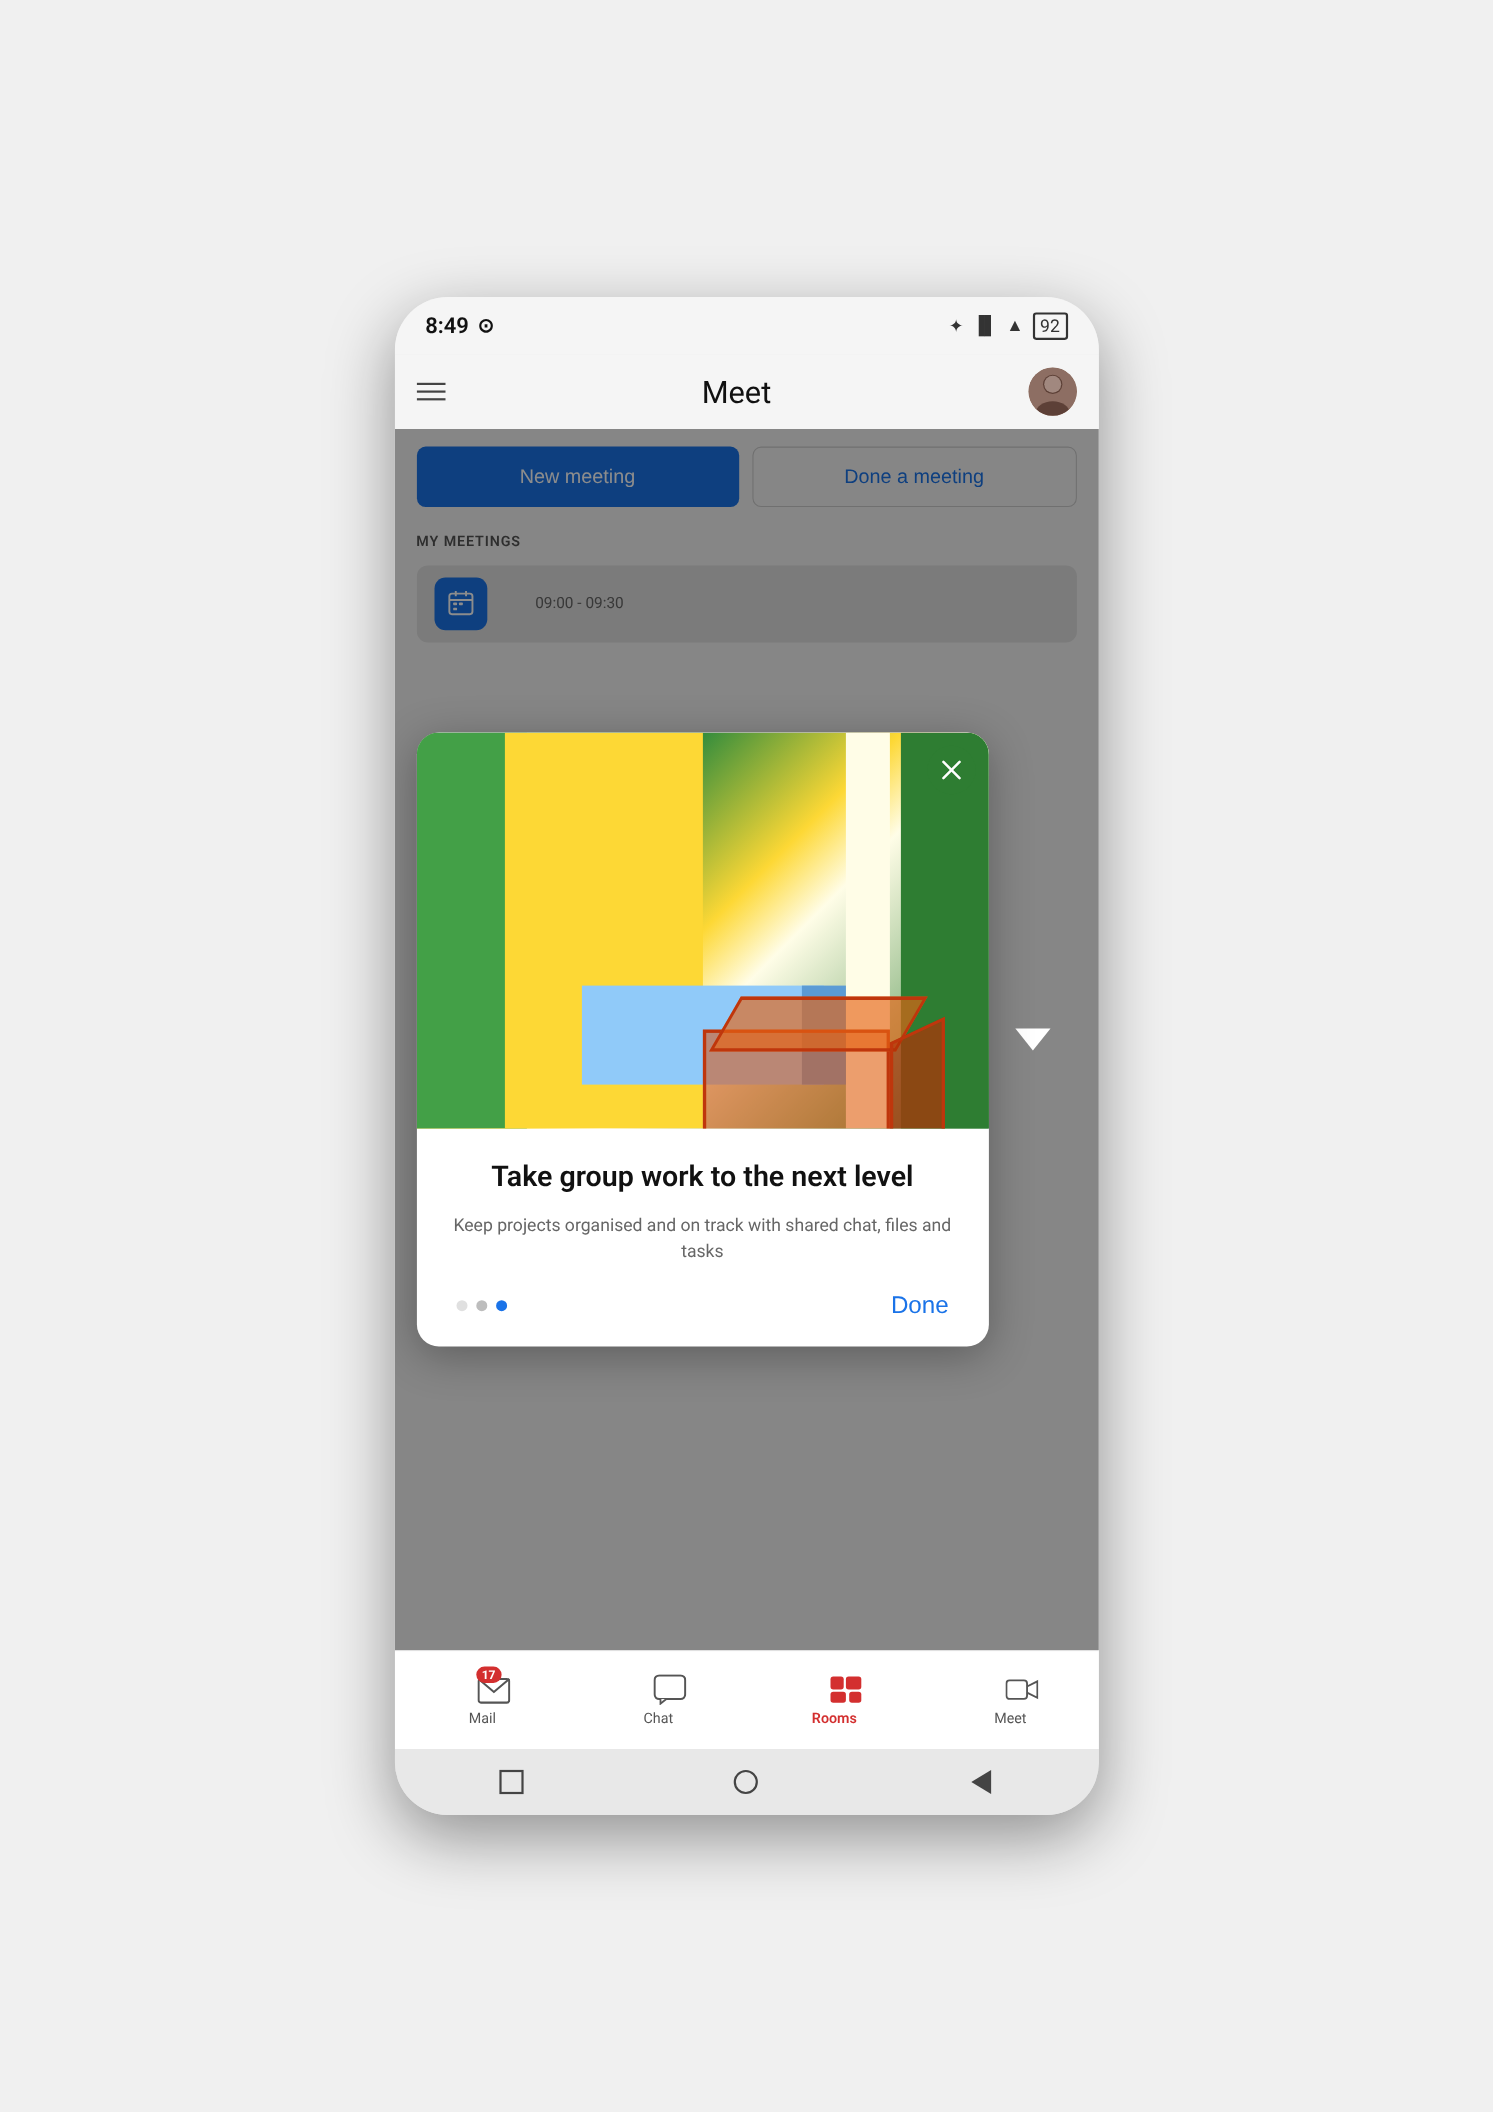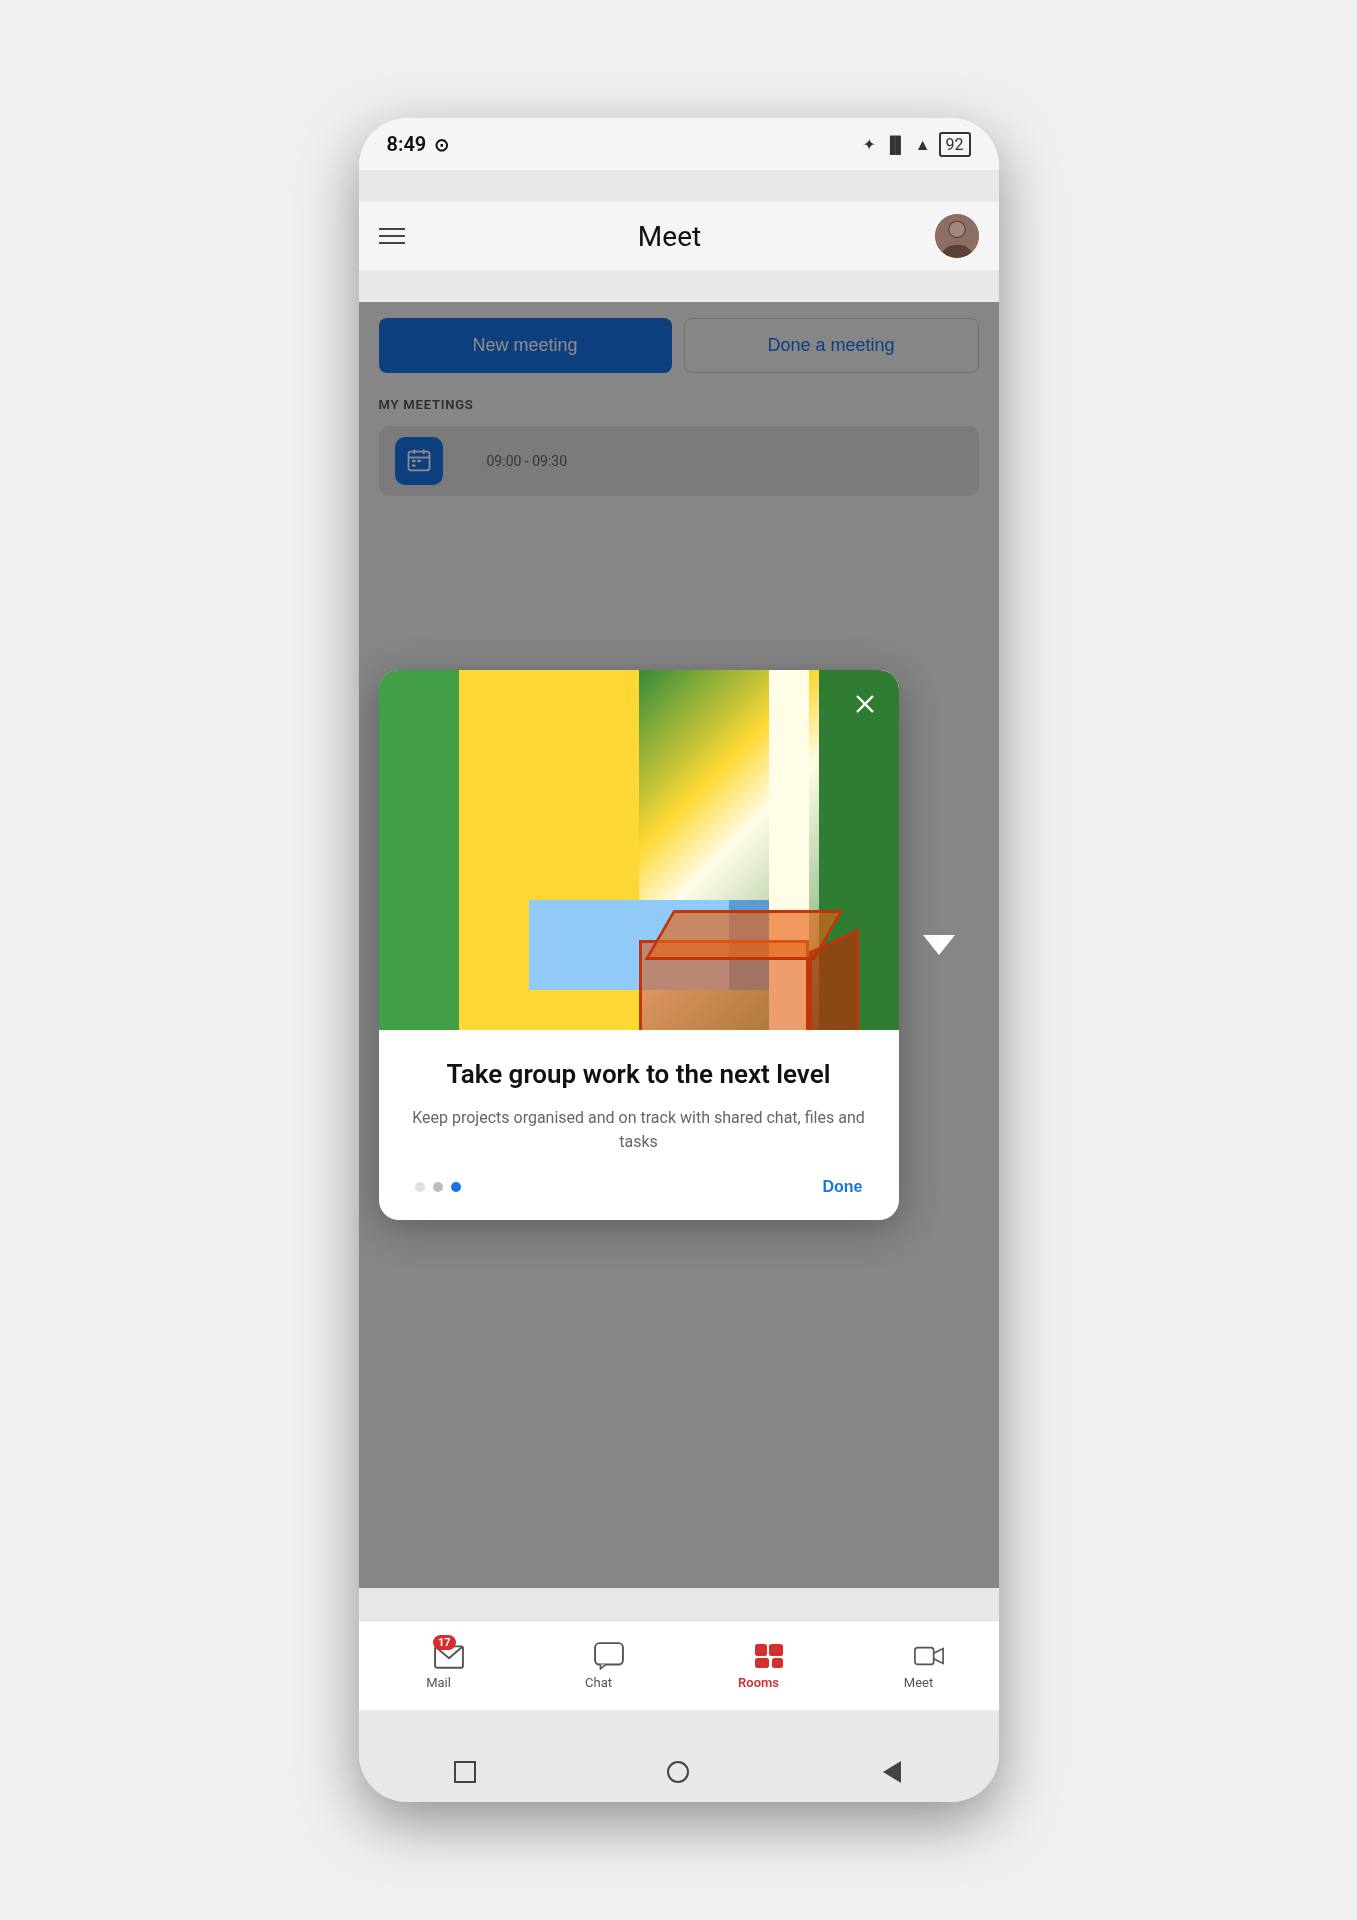--- a/index.html
+++ b/index.html
@@ -7,29 +7,28 @@
       width: 1357px;
       height: 1920px;
       background: #f0f0f0;
       display: flex;
       justify-content: center;
       align-items: center;
       font-family: 'Roboto', Arial, sans-serif;
     }
     .phone-frame {
       width: 640px;
-      height: 1684px;
+      height: 1380px;
       background: #e8e8e8;
       border-radius: 48px;
       overflow: hidden;
       position: relative;
       box-shadow: 0 20px 60px rgba(0,0,0,0.4);
       display: flex;
       flex-direction: column;
-      gap: 32px;
     }
     
     .status-bar {
       background: #f5f5f5;
       height: 52px;
       display: flex;
       align-items: center;
       justify-content: space-between;
       padding: 0 28px;
       flex-shrink: 0;
@@ -251,22 +250,22 @@
       height: 10px;
       border-radius: 50%;
     }
     .dot-inactive-light { background: #e0e0e0; }
     .dot-inactive { background: #bdbdbd; }
     .dot-active { background: #1a73e8; }
     .done-btn {
       background: none;
       border: none;
       color: #1a73e8;
-      font-size: 16px;
-      font-weight: 700;
+      font-size: 22px;
+      font-weight: 400;
       cursor: pointer;
     }
     
     .bubble-pointer {
       width: 0;
       height: 0;
       border-left: 16px solid transparent;
       border-right: 16px solid transparent;
       border-top: 20px solid white;
       margin: 0 auto;

